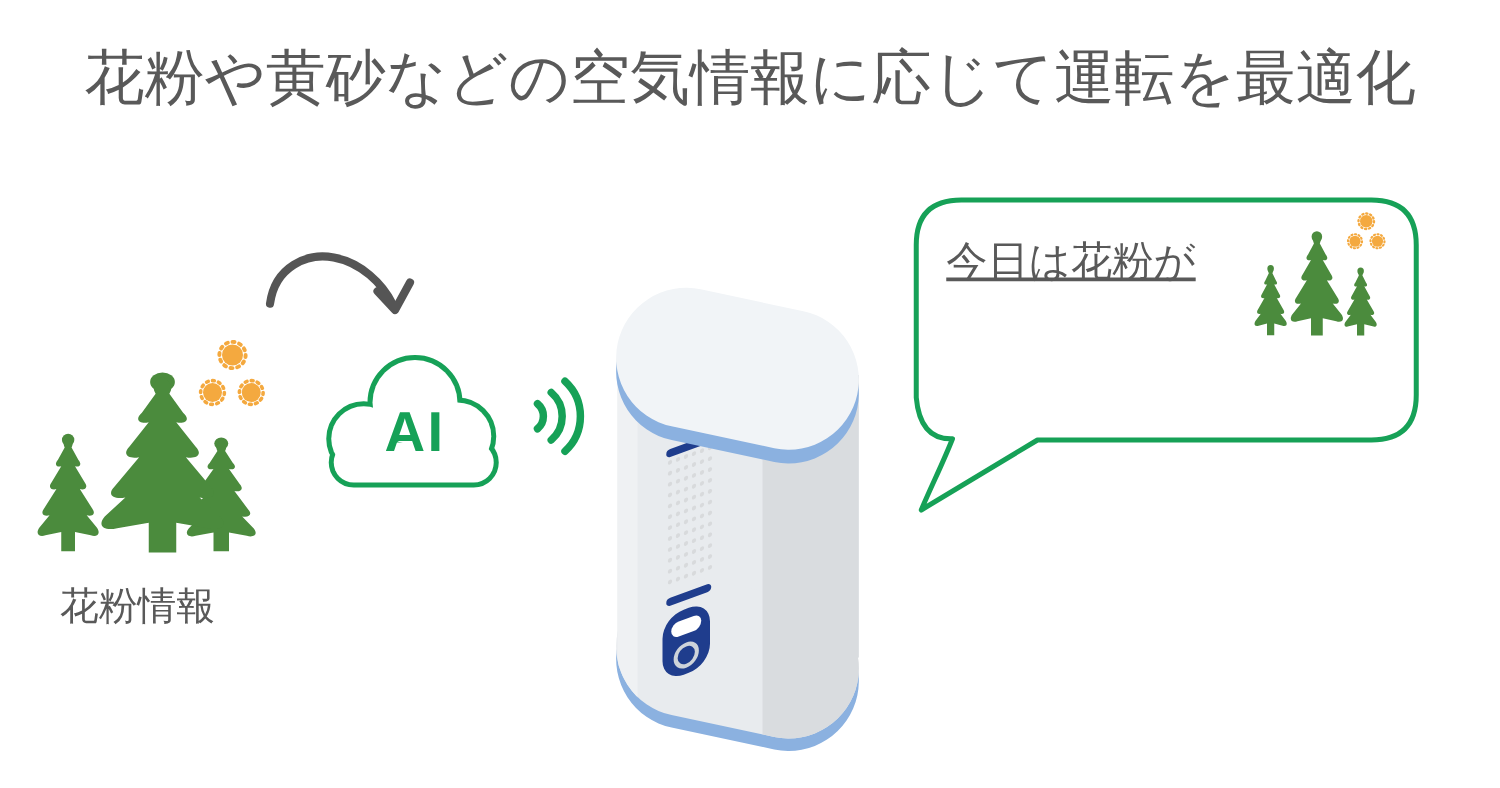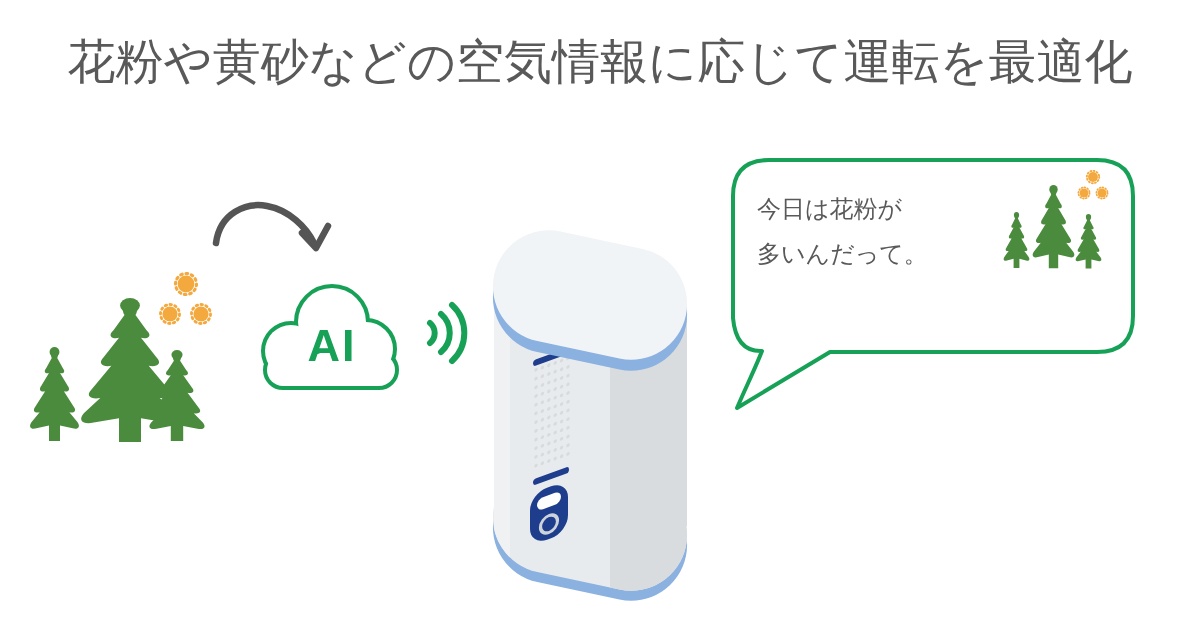--- a/index.html
+++ b/index.html
@@ -12,21 +12,21 @@
     text-align:center;font-size:48px;font-weight:500;letter-spacing:0px;
     color:#595959;
   }
   .canvas{position:absolute;left:0;top:0;}
   .pollen-label{
     position:absolute;left:48px;top:464px;
     font-size:31px;color:#595959;font-weight:400;
   }
   .bubble-text{
     position:absolute;left:757px;top:186px;
-    font-size:24px;line-height:45px;color:#595959;font-weight:400;
+    font-size:33px;line-height:45px;color:#595959;font-weight:400;text-decoration:underline;
   }
   .bubble-text div{white-space:nowrap;}
 </style>
 </head>
 <body>
 
 <div class="stage">
 
   <h1 class="title">花粉や黄砂などの空気情報に応じて運転を最適化</h1>
 
@@ -143,19 +143,19 @@
         <use href="#tree" transform="translate(1030,185) scale(0.47,0.49)"></use>
       </g>
       <g>
         <use href="#pollen" transform="translate(1093,177) scale(0.62)"></use>
         <use href="#pollen" transform="translate(1084,193) scale(0.56)"></use>
         <use href="#pollen" transform="translate(1102,193) scale(0.56)"></use>
       </g>
     </g>
   </svg>
 
+  <div class="pollen-label">花粉情報</div>
 
   <div class="bubble-text">
     <div>今日は花粉が</div>
-    <div>多いんだって。</div>
   </div>
 
 </div>
 
 </body></html>

